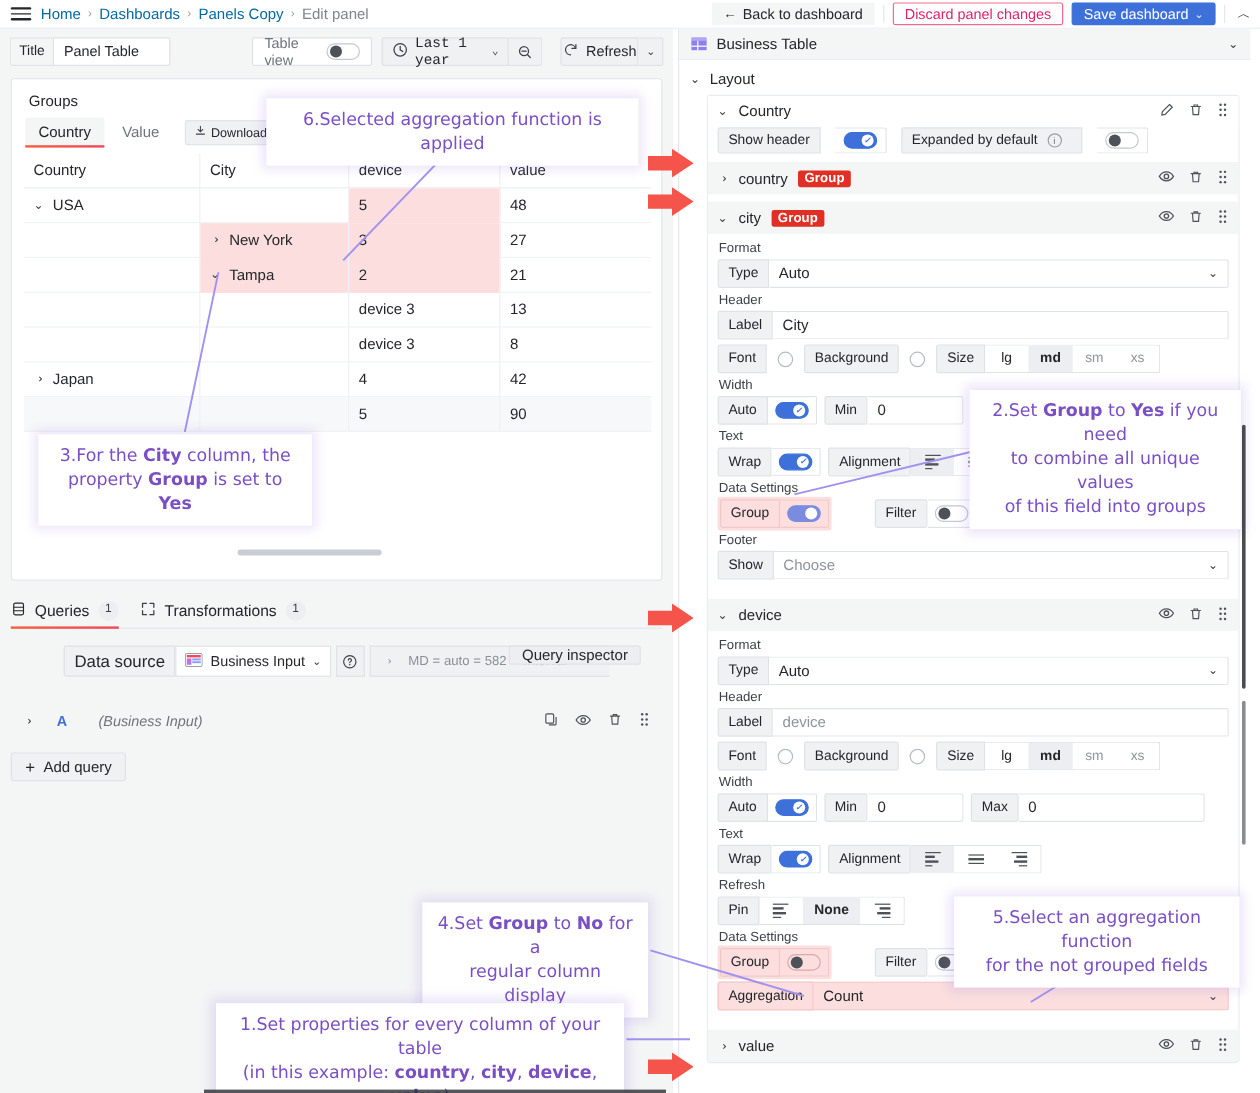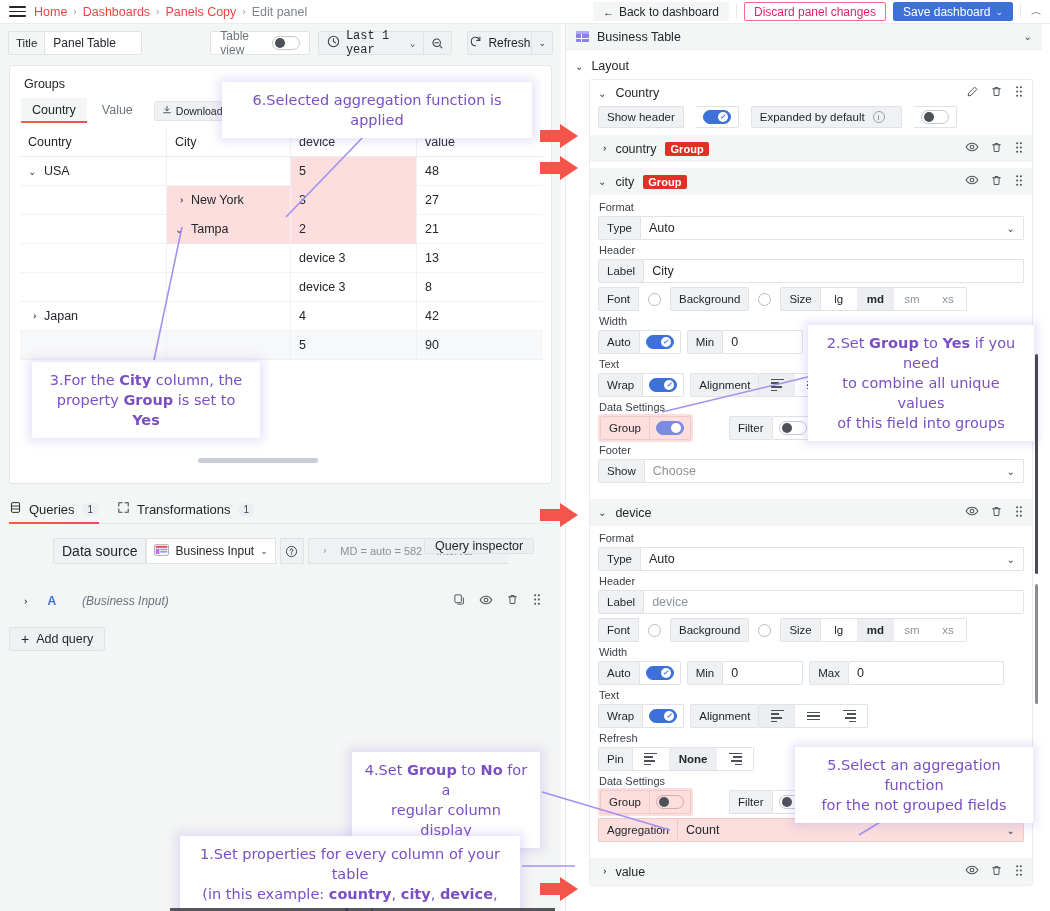--- a/index.html
+++ b/index.html
@@ -12,21 +12,21 @@
   
   #topbar {
     position:absolute; left:0; top:0; width:1050px; height:24px;
     background:#fff; display:flex; align-items:center;
     border-bottom:1px solid #e9edf2;
   }
   #hamburger { width:34px; display:flex; align-items:center; justify-content:center; cursor:pointer; }
   #hamburger .hb { width:17px; height:11px; display:flex; flex-direction:column; justify-content:space-between; }
   #hamburger .hb i { display:block; height:1.8px; background:#24262b; border-radius:1px; }
   .crumbs { display:flex; align-items:center; gap:6px; font-size:12.5px; }
-  .crumbs a { color:#ef4444; text-decoration:none; cursor:pointer; }
+  .crumbs a { color:#0369a1; text-decoration:none; cursor:pointer; }
   .crumbs .sep { color:#9aa0a8; font-size:10px; }
   .crumbs .cur { color:#7e838c; }
   #topright { margin-left:auto; display:flex; align-items:center; gap:7px; padding-right:5px; }
   .btn {
     font-size:12px; border-radius:2px; padding:3px 9px; cursor:pointer;
     border:1px solid transparent; background:#f4f5f5; color:#24262b;
     display:flex; align-items:center; gap:5px; white-space:nowrap; height:19px;
   }
   .btn.ghost { background:#f4f5f5; }
   .btn.danger { background:#fff; border:1px solid #f56b8c; color:#e0226e; }
@@ -127,21 +127,21 @@
   .hscroll {
     position:absolute; left:188px; bottom:8px; width:120px; height:5px;
     background:#c9ced6; border-radius:3px; cursor:pointer;
   }
 
   
   #qtabs {
     position:absolute; left:9px; top:472px; width:543px; height:28px;
     display:flex; align-items:flex-end; gap:18px; border-bottom:1px solid #e4e7ec;
   }
-  .qtab { display:flex; align-items:center; gap:7px; font-size:13px; padding-bottom:6px; position:relative; cursor:pointer; }
+  .qtab { display:flex; gap:7px; font-size:13px; padding-bottom:6px; position:relative; cursor:pointer; }
   .qtab.active { color:#24262b; }
   .qtab.active:after {
     content:""; position:absolute; left:0; right:0; bottom:-1px; height:2px;
     background:linear-gradient(90deg,#f55f3e,#f2495c);
   }
   .qtab .cnt {
     background:#eceef1; border-radius:9px; font-size:10px; padding:1px 6px; color:#3c4149;
   }
   
   #dsrow { position:absolute; left:9px; top:514px; display:flex; align-items:stretch; height:26px; }

